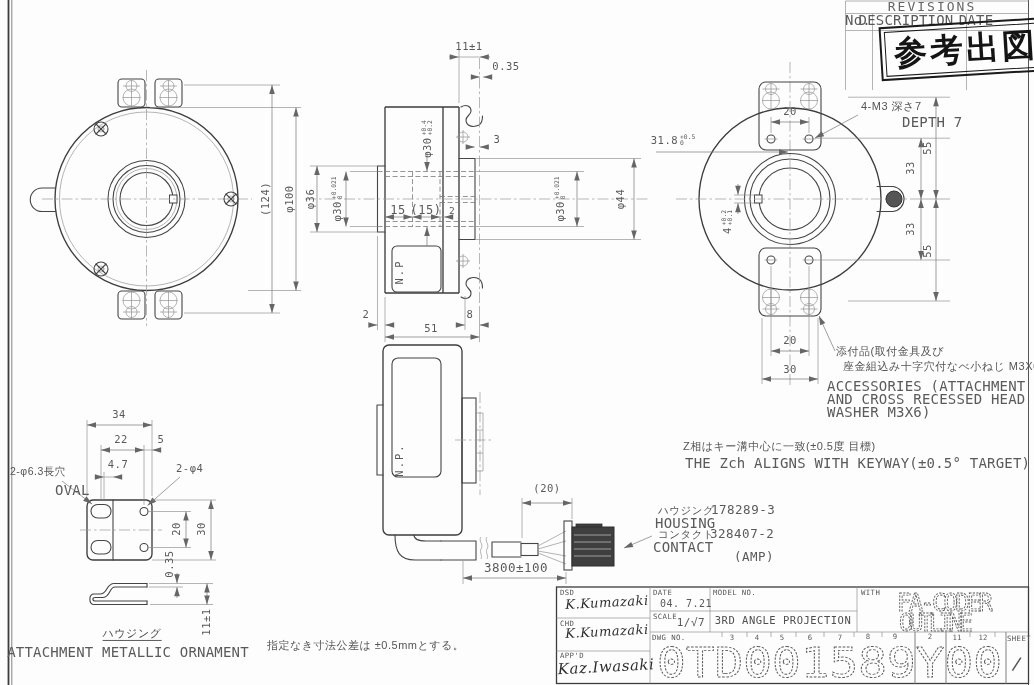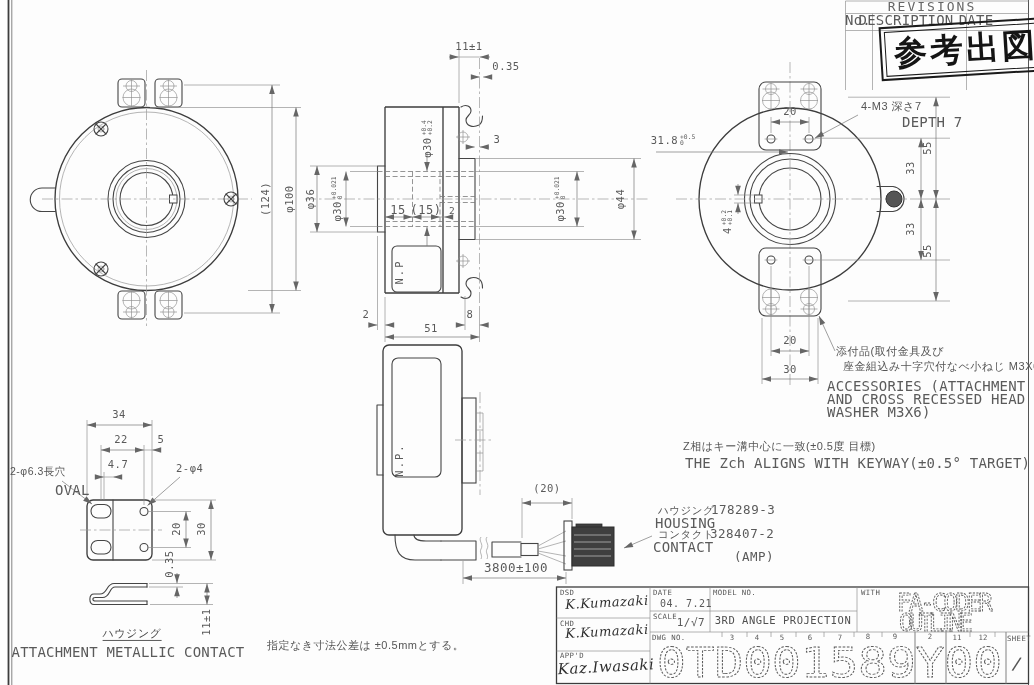--- a/index.html
+++ b/index.html
@@ -456,21 +456,21 @@
   <span class="lb" style="left:161px;top:440px">5</span>
   <span class="lb" style="left:118px;top:465px">4.7</span>
   <span class="lb la jp" style="left:10px;top:466px;color:#555">2-φ6.3長穴</span>
   <span class="lb la s8" style="left:55px;top:483px">OVAL</span>
   <span class="lb la" style="left:176px;top:463px">2-φ4</span>
   <span class="lb rot" style="left:177px;top:529px">20</span>
   <span class="lb rot" style="left:202px;top:529px">30</span>
   <span class="lb rot" style="left:170px;top:564px">0.35</span>
   <span class="lb rot" style="left:207px;top:622px">11±1</span>
   <span class="lb jp jp11 underl" style="left:132px;top:634px;color:#4a4a4a">ハウジング</span>
-  <span class="lb s8" style="left:128px;top:653px">ATTACHMENT METALLIC CONTACT</span>
+  <span class="lb s8" style="left:128px;top:653px">ATTACHMENT METALLIC ORNAMENT</span>
 
   <span class="lb la jp jp11" style="left:267px;top:639px;color:#555">指定なき寸法公差は ±0.5mmとする。</span>
 
   <span class="lb la tbl" style="left:560px;top:589px">DSD</span>
   <span class="lb la tbl" style="left:560px;top:620px">CHD</span>
   <span class="lb la tbl" style="left:560px;top:652px">APP'D</span>
   <span class="lb sig" style="left:607px;top:603px">K.Kumazaki</span>
   <span class="lb sig" style="left:607px;top:632px">K.Kumazaki</span>
   <span class="lb sig" style="left:606px;top:667px;font-size:15px">Kaz.Iwasaki</span>
   <span class="lb la tbl" style="left:653px;top:589px">DATE</span>

